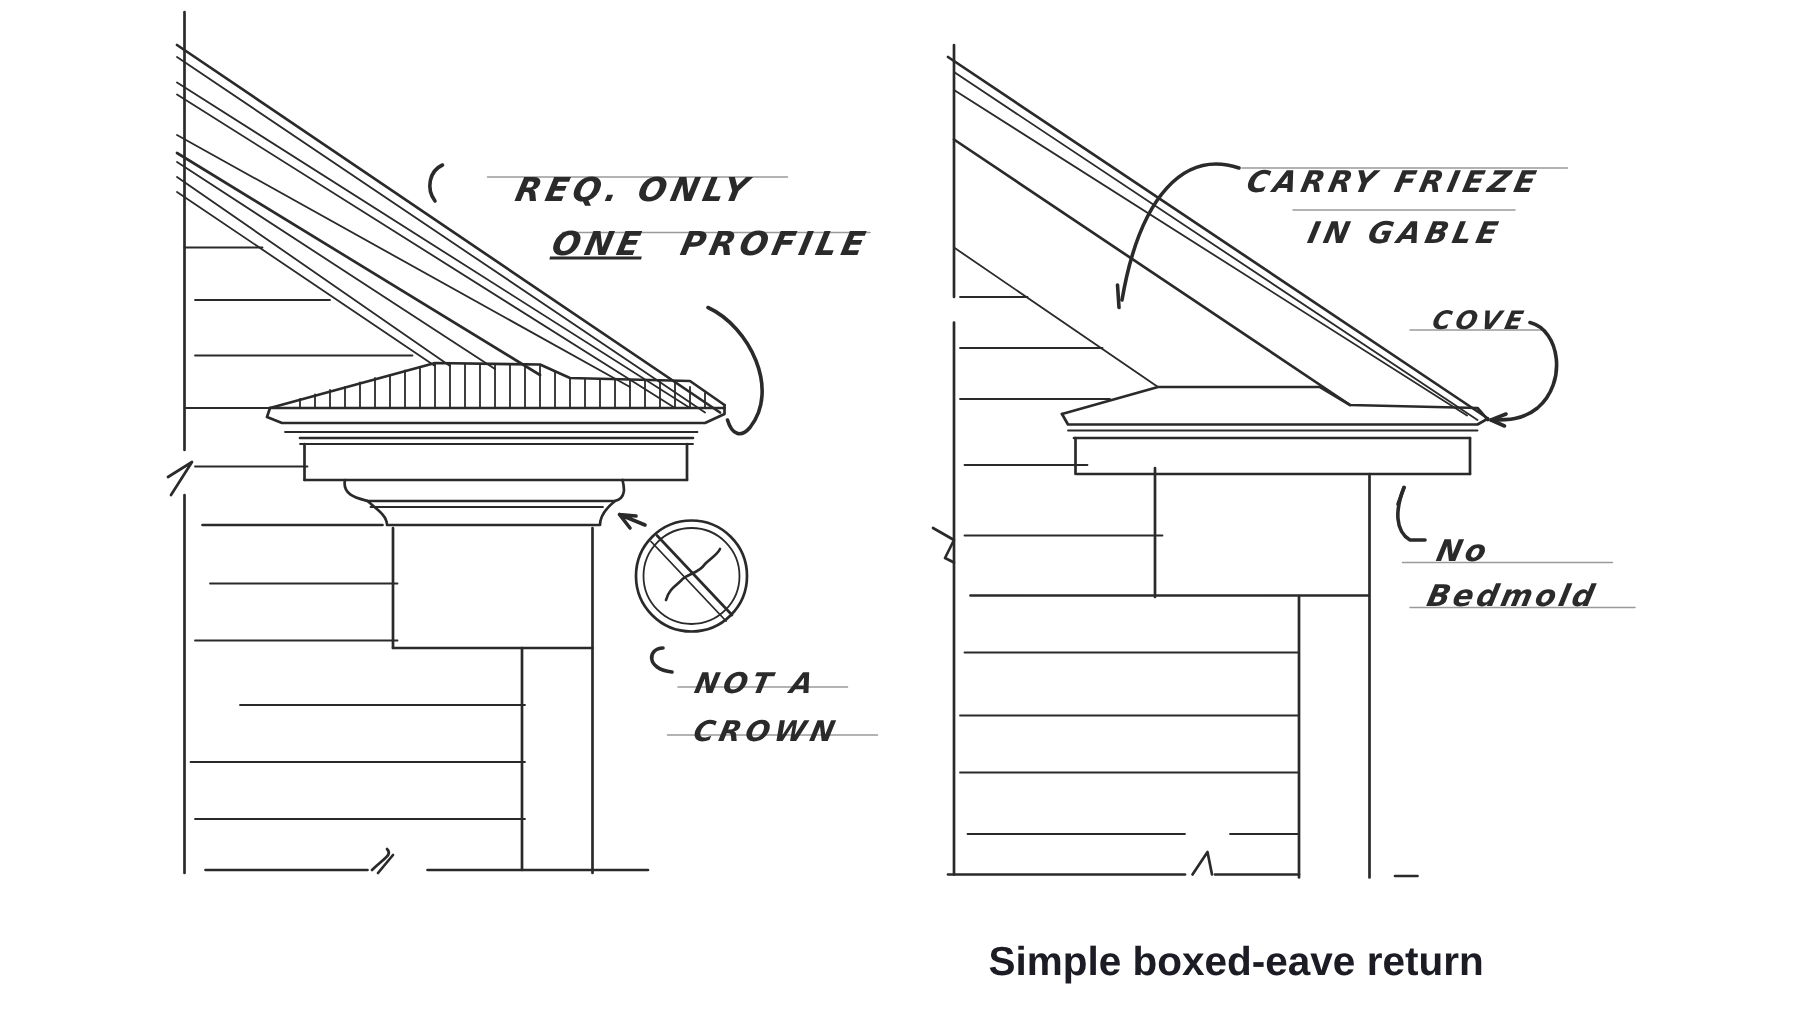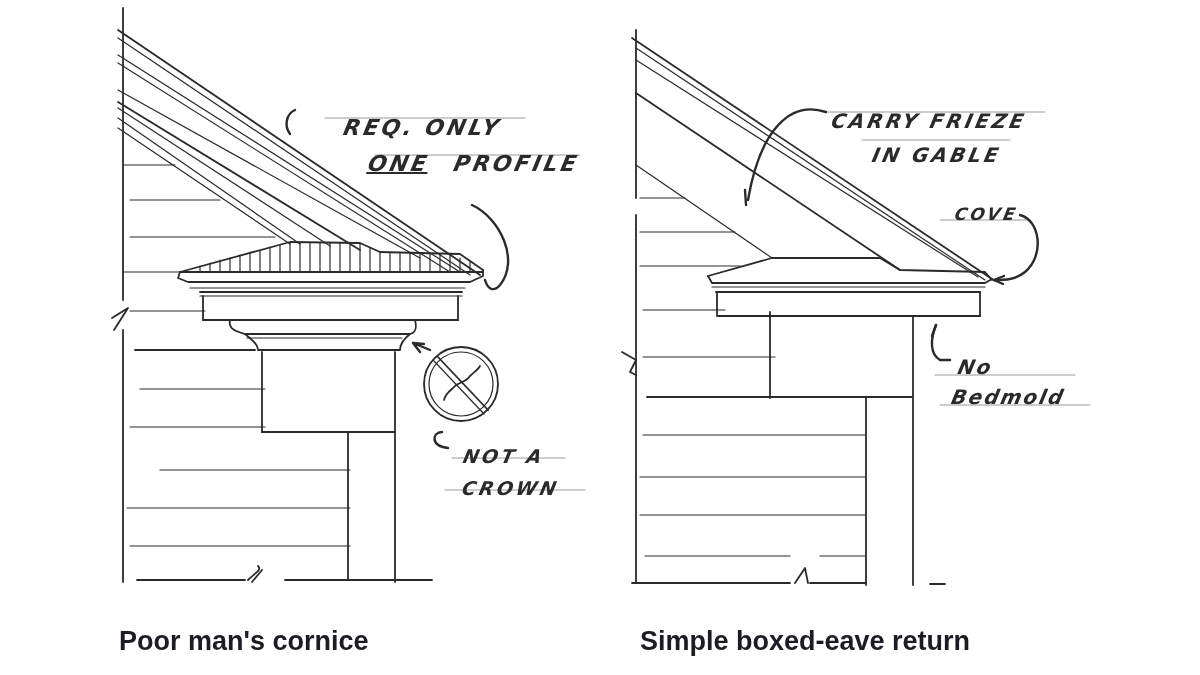--- a/index.html
+++ b/index.html
@@ -144,21 +144,20 @@
       <span class="underline">ONE</span>
       <span style="margin-left:14px;">PROFILE</span>
     </div>
   </div>
 
   <div class="hand" style="left:460px; top:440px; font-size:19px; line-height:32px;">
     <div>NOT A</div>
     <div style="margin-left:6px;">CROWN</div>
   </div>
 
-  <div class="caption" style="left:119px; top:626px;">Poor man's cornice</div>
 
   <svg class="sketch" width="1200" height="610" viewBox="0 0 1200 610" style="left:0; top:0;">
 
     <line class="med" x1="636" y1="30" x2="636" y2="198"></line>
     <line class="med" x1="636" y1="215" x2="636" y2="583"></line>
     <path class="med" d="M622 352 L636 360 L630 372 L636 375"></path>
 
     <line class="med" x1="632" y1="38" x2="992" y2="279"></line>
     <line class="thin" x1="636" y1="48" x2="985" y2="280"></line>
     <line class="thin" x1="636" y1="60" x2="978" y2="277"></line>
@@ -217,14 +216,14 @@
 
   <div class="hand" style="left:955px; top:204px; font-size:17px;">
     <span>COVE</span>
   </div>
 
   <div class="hand" style="left:955px; top:352px; font-size:20px; line-height:30px; letter-spacing:2px;">
     <div>No</div>
     <div>Bedmold</div>
   </div>
 
-  <div class="caption" style="left:640px; top:626px;">Simple boxed-eave return</div>
+  <div class="caption" style="left:659px; top:626px;">Simple boxed-eave return</div>
 </div>
 
 </body></html>

